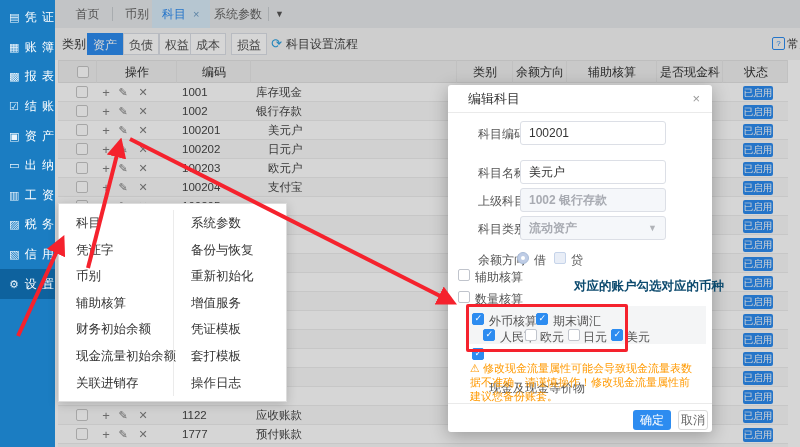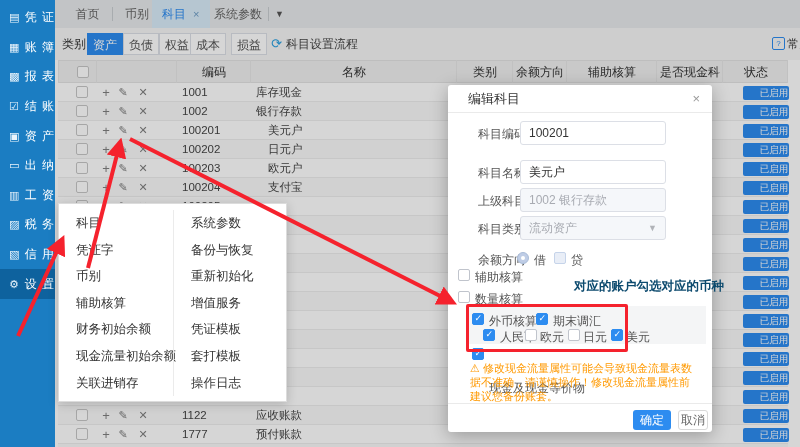--- a/index.html
+++ b/index.html
@@ -40,40 +40,40 @@
   .rcheck{left:18px;top:3px;}
   .hcheck{left:18px;top:5px;}
   .op{position:absolute;width:14px;text-align:center;color:#808080;font-size:12px;line-height:19px;cursor:pointer;}
   .op1{left:41px;font-size:13px;}
   .op2{left:58px;font-size:11px;}
   .op3{left:78px;font-size:11px;}
   .rcode{position:absolute;left:124px;line-height:19px;font-size:11.5px;color:#444;}
   .rname{position:absolute;left:198px;line-height:19px;font-size:11.5px;color:#444;}
   .rname.child{left:210px;}
   .badge{position:absolute;left:685px;top:2.5px;width:30px;height:14px;line-height:14px;border-radius:2px;
-         background:#2d8cf0;color:#fff;font-size:9.5px;text-align:center;cursor:pointer;padding-left:16px;}
+         background:#2d8cf0;color:#fff;font-size:9.5px;text-align:center;cursor:pointer;}
   
   .overlay{position:absolute;left:55px;top:0;width:745px;height:447px;background:rgba(0,0,0,0.16);z-index:10;}
   
   .popup{position:absolute;left:58px;top:203px;width:229px;height:199px;background:#fff;border:1px solid #dcdcdc;
          box-shadow:0 2px 10px rgba(0,0,0,.18);z-index:20;box-sizing:border-box;}
   .pop-col{position:absolute;top:6px;width:113px;}
   .pop-left{left:0;}
   .pop-right{left:114px;border-left:1px solid #ebebeb;}
   .pop-item{height:26.6px;line-height:26.6px;padding-left:17px;font-size:12.5px;color:#333;white-space:nowrap;cursor:pointer;}
   
   .modal{position:absolute;left:448px;top:85px;width:264px;height:347px;background:#fff;border-radius:3px;
          box-shadow:0 4px 18px rgba(0,0,0,.28);z-index:30;}
   .m-head{position:absolute;left:0;top:0;width:264px;height:28px;border-bottom:1px solid #eaeaea;box-sizing:border-box;}
   .m-title{position:absolute;left:20px;top:0;line-height:28px;font-size:13px;color:#333;}
   .m-close{position:absolute;right:12px;top:0;line-height:28px;font-size:13px;color:#999;cursor:pointer;}
   .m-label{position:absolute;left:30px;font-size:12px;color:#555;white-space:nowrap;}
   .m-input{position:absolute;left:72px;width:146px;height:24px;border:1px solid #dcdfe6;border-radius:3px;
            box-sizing:border-box;font-size:12px;color:#333;line-height:22px;padding-left:8px;background:#fff;}
-  .m-input.disabled{background:#f5f7fa;color:#a8abb2;}
+  .m-input.disabled{background:#f5f7fa;color:#a8abb2;font-weight:bold;}
   .m-caret{position:absolute;right:8px;top:0;line-height:22px;font-size:9px;color:#b0b3b8;}
   .m-hint{position:absolute;left:72px;top:62px;font-size:11px;color:#999;}
   .q-icon{display:inline-block;width:11px;height:11px;border-radius:50%;background:#c8c8c8;color:#fff;
           font-size:8px;line-height:11px;text-align:center;margin-left:4px;vertical-align:middle;}
   .radio{position:absolute;left:69px;top:167px;width:12px;height:12px;border-radius:50%;
          background:#bfcde6;border:1px solid #a9bcd8;box-sizing:border-box;}
   .radio::after{content:"";position:absolute;left:3px;top:3px;width:4px;height:4px;border-radius:50%;background:#fff;}
   .sq-dis{position:absolute;left:106px;top:167px;width:12px;height:12px;border-radius:2px;
           background:#e9eef7;border:1px solid #c6d4ea;box-sizing:border-box;}
   .cb{position:absolute;width:12px;height:12px;border-radius:2px;box-sizing:border-box;cursor:pointer;}
@@ -158,22 +158,22 @@
   <div class="fbtn" style="left:135px;">成本</div>
   <div class="fbtn" style="left:176px;">损益</div>
   <span class="flow-icon">⟳</span>
   <span class="flow-link">科目设置流程</span>
   <span class="help-icon">?</span>
   <span class="help-link">常见问题</span>
 </div>
 
 <div class="thead">
   <span class="ckbox hcheck"></span>
+  <span class="th" style="left:38px;width:80px;">操作</span>
   <span class="th" style="left:118px;width:74px;">编码</span>
-  <span class="th" style="left:192px;width:206px;">名称</span>
   <span class="th" style="left:398px;width:56px;">类别</span>
   <span class="th" style="left:454px;width:54px;">余额方向</span>
   <span class="th" style="left:508px;width:90px;">辅助核算</span>
   <span class="th" style="left:598px;width:66px;">是否现金科目</span>
   <span class="th" style="left:664px;width:66px;">状态</span>
 </div>
 
 <div class="vline" style="left:58px;"></div>
 <div class="vline" style="left:96px;"></div>
 <div class="vline" style="left:176px;"></div>

